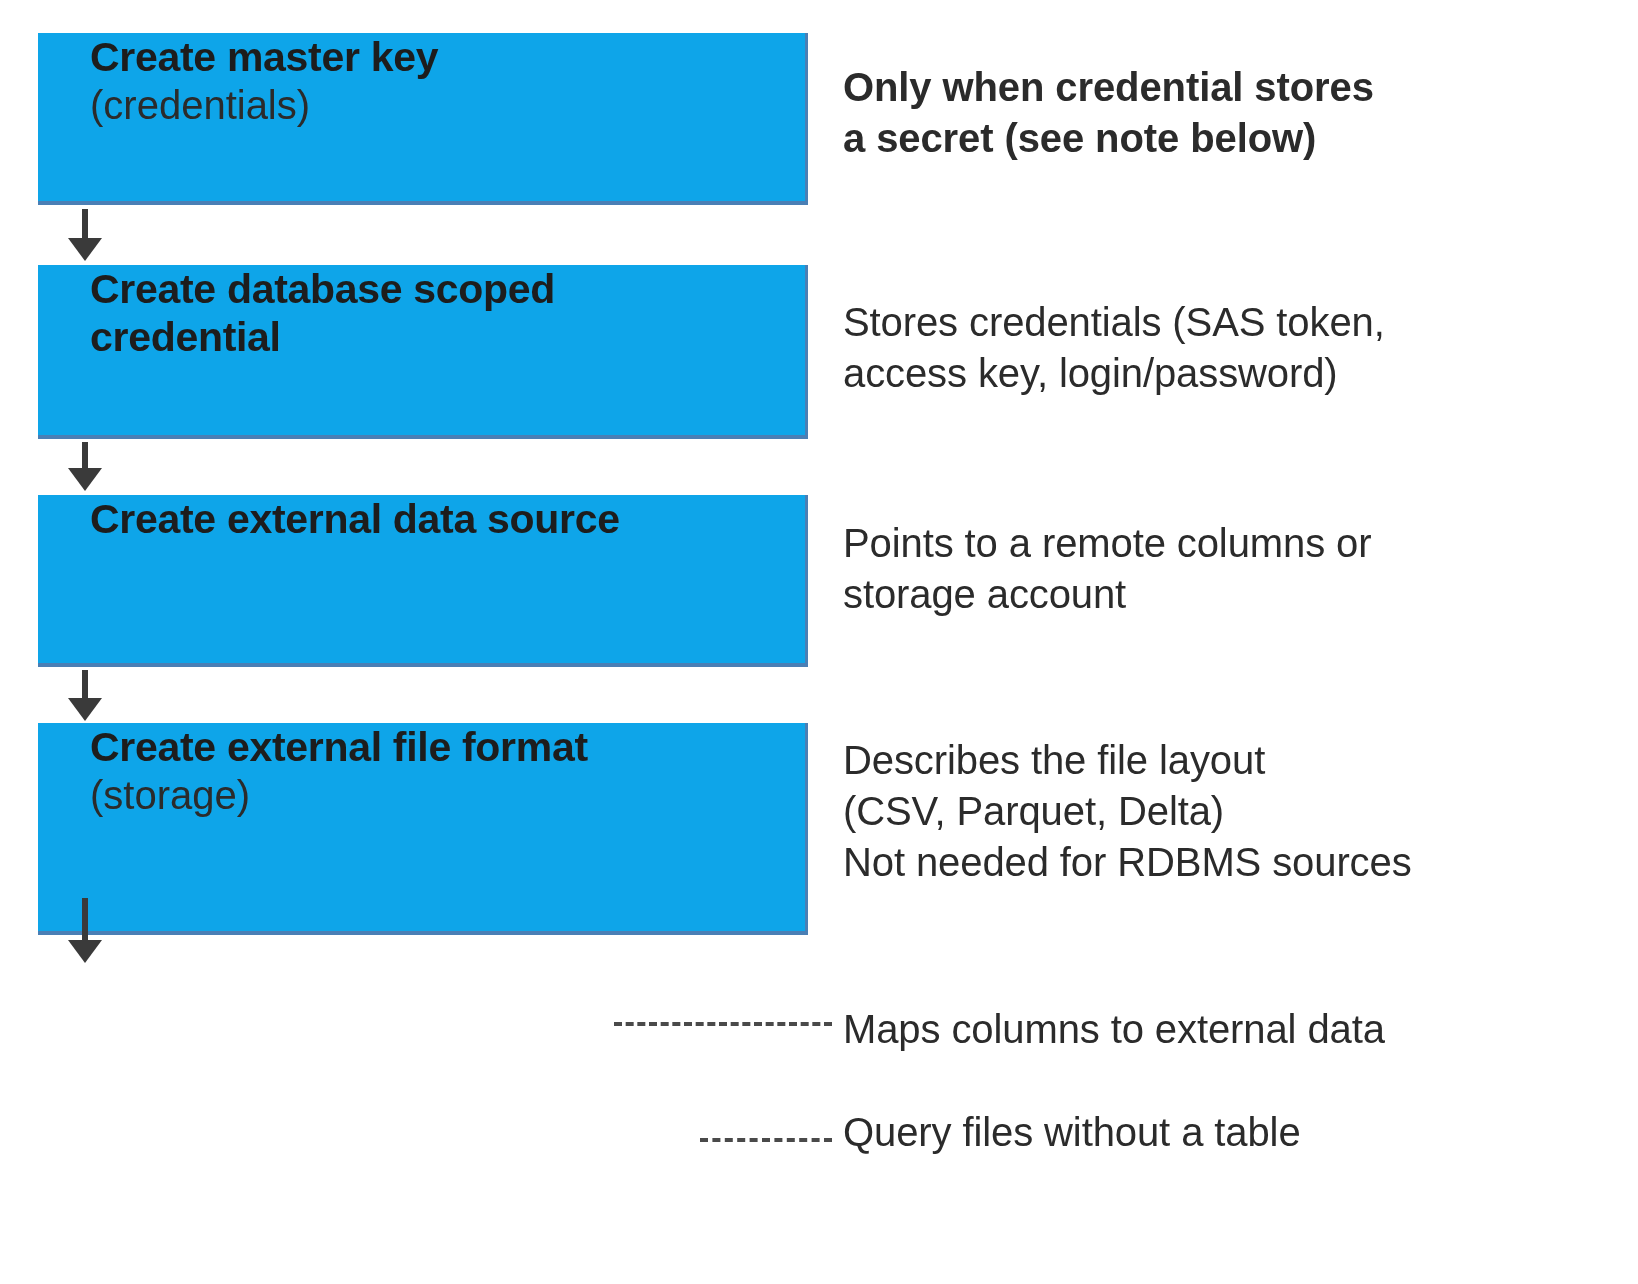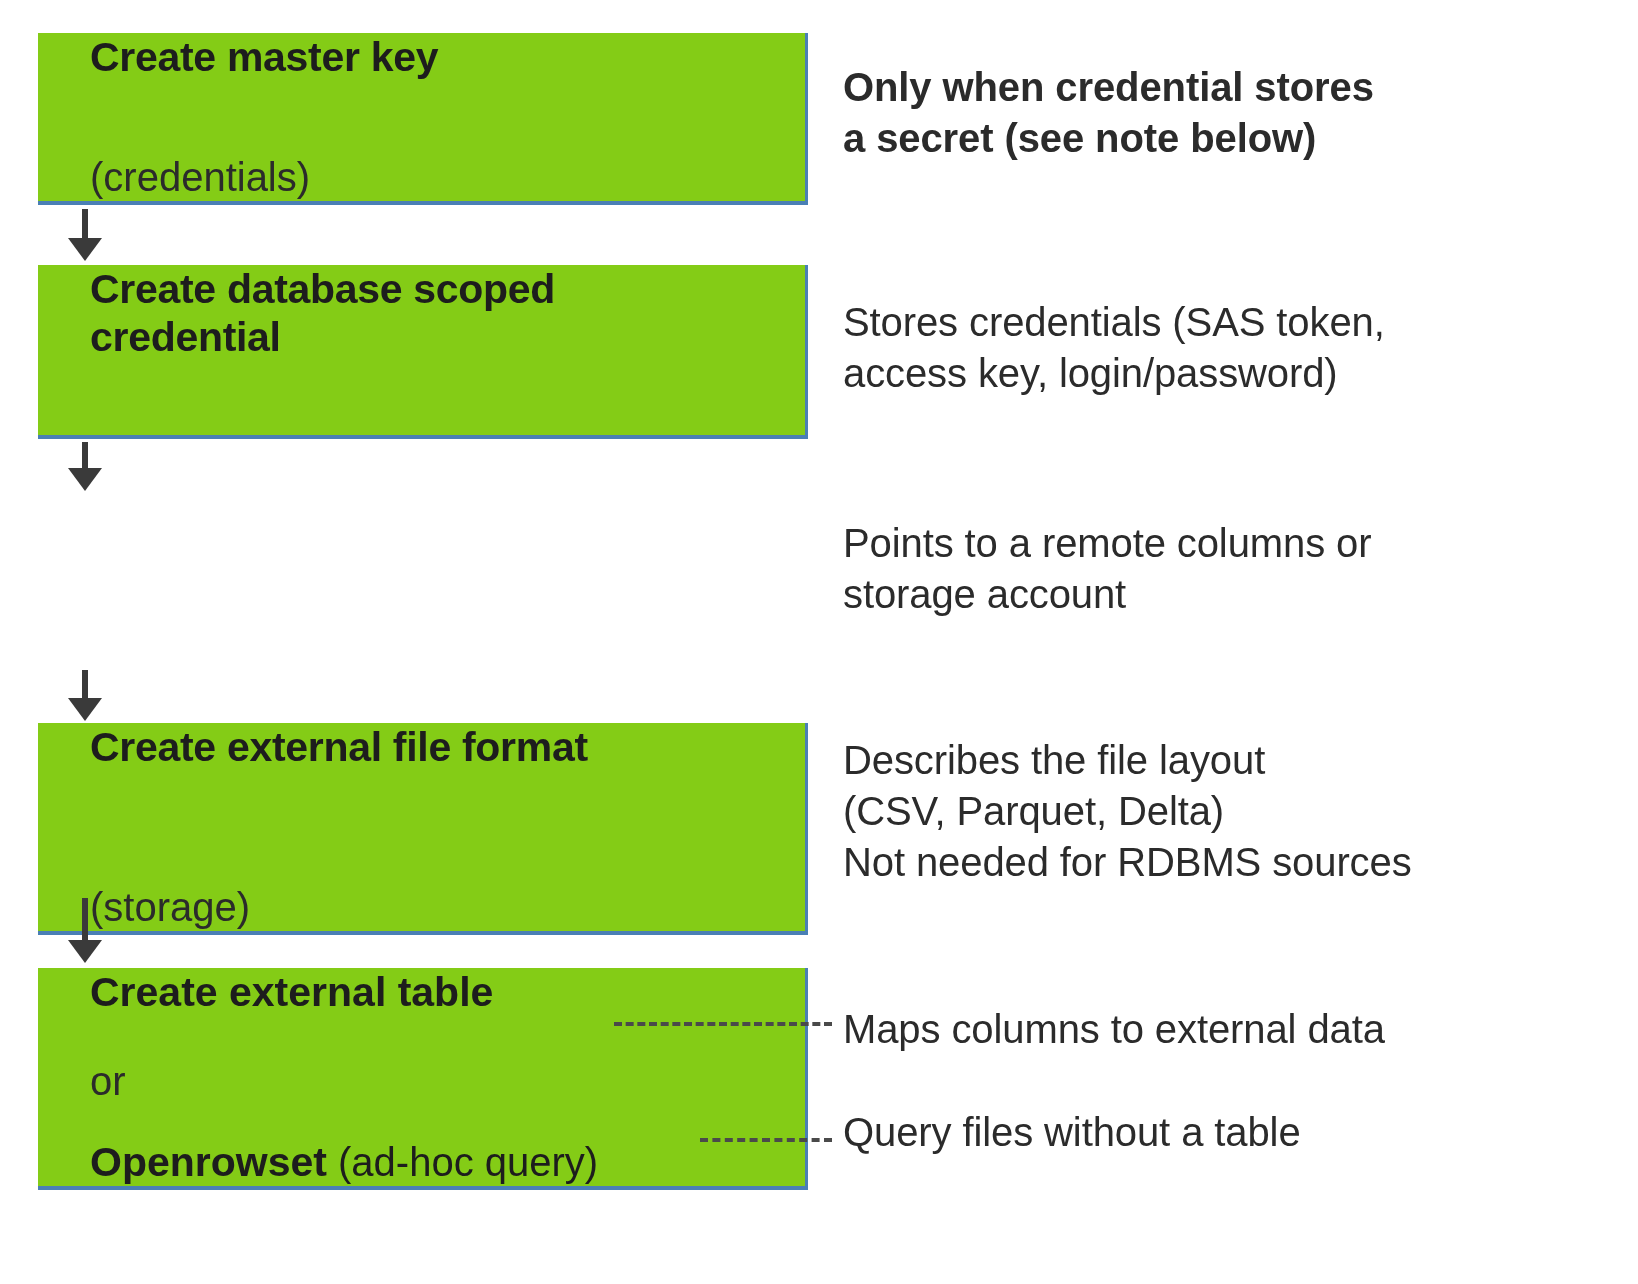--- a/index.html
+++ b/index.html
@@ -21,27 +21,27 @@
     width: 1638px;
     height: 1284px;
     background: #ffffff;
   }
 
   
   .step-box {
     position: absolute;
     left: 38px;
     width: 770px;
-    background: #84cc16;
+    background: #0ea5e9;
     border-right: 3px solid #4a7fb5;
     border-bottom: 4px solid #4a7fb5;
     box-sizing: border-box;
     display: flex;
     flex-direction: column;
-    justify-content: space-between;
+    justify-content: flex-start;
     padding-left: 52px;
     padding-right: 12px;
   }
 
   .step-title {
     font-weight: bold;
     font-size: 41px;
     line-height: 1.18;
     letter-spacing: -0.3px;
     color: #1d1d1d;
@@ -148,42 +148,38 @@
 
   <div class="step-box" id="box-scoped-cred">
     <div class="step-title">Create database scoped
 credential</div>
   </div>
   <div class="note" id="note-scoped-cred">Stores credentials (SAS token,
 access key, login/password)</div>
 
   <div class="arrow" id="arrow-2"></div>
 
+  <div class="step-box" id="box-data-source">
+    <div class="step-title">Create external data source</div>
+  </div>
   <div class="note" id="note-data-source">Points to a remote columns or
 storage account</div>
 
   <div class="arrow" id="arrow-3"></div>
 
   <div class="step-box" id="box-file-format">
     <div class="step-title">Create external file format</div>
     <div class="step-sub">(storage)</div>
   </div>
   <div class="note" id="note-file-format">Describes the file layout
 (CSV, Parquet, Delta)
 Not needed for RDBMS sources</div>
 
   <div class="arrow" id="arrow-4"></div>
 
-  <div class="step-box" id="box-external-table">
-    <div class="row-label bottom-line-1">Create external table</div>
-    <div class="row-or">or</div>
-    <div class="row-label">
-      <span>Openrowset</span><span class="regular"> (ad-hoc query)</span>
-    </div>
-  </div>
 
   <div class="dash-connector" id="dash-table"></div>
   <div class="note" id="note-maps-columns">Maps columns to external data</div>
 
   <div class="dash-connector" id="dash-openrow"></div>
   <div class="note" id="note-query-files">Query files without a table</div>
 
 </div>
 
 </body></html>

